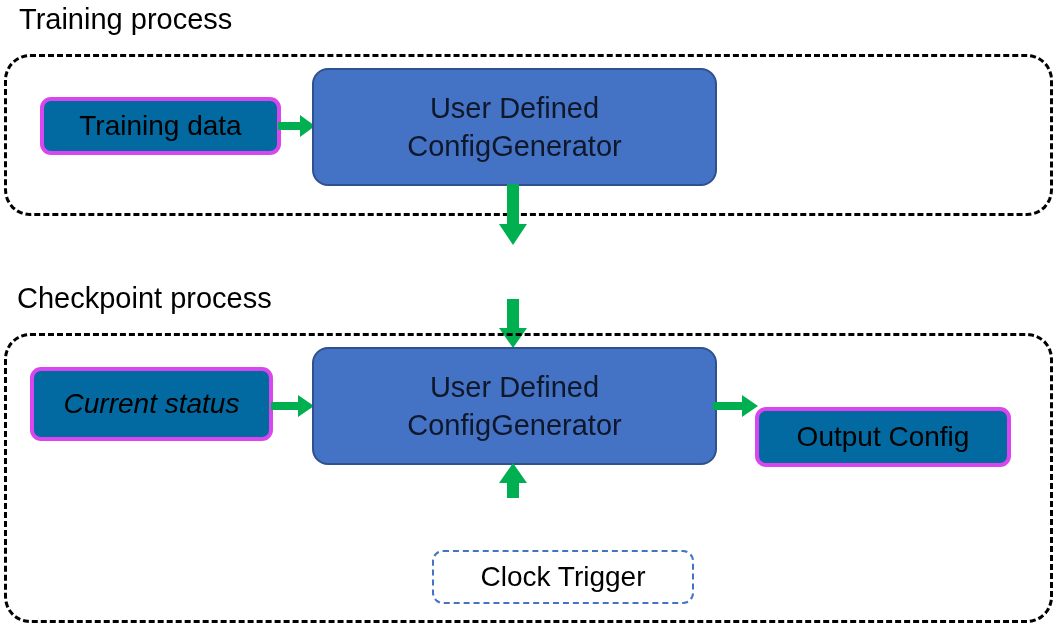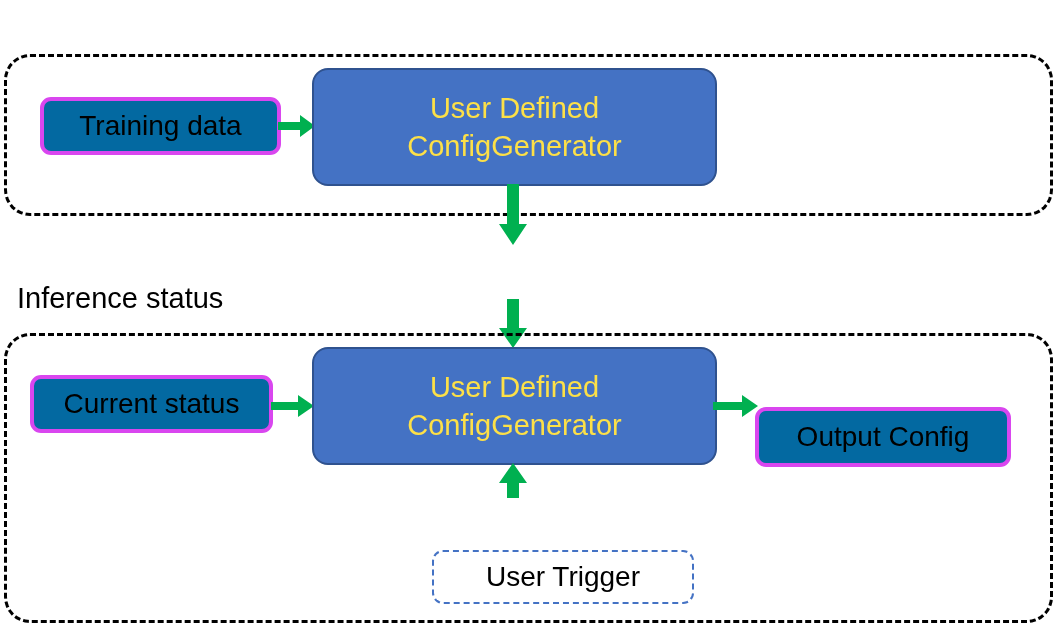--- a/index.html
+++ b/index.html
@@ -49,35 +49,35 @@
     display: flex;
     align-items: center;
     justify-content: center;
     color: #000000;
     font-size: 28px;
     line-height: 32px;
     white-space: nowrap;
   }
   #node-training-data { left: 40px;  top: 97px;  width: 241px; height: 58px; }
   #node-checkpoint    { left: 395px; top: 243px; width: 236px; height: 58px; }
-  #node-current-status{ left: 30px;  top: 375px; width: 243px; height: 58px; }
+  #node-current-status{ left: 30px;  top: 367px; width: 243px; height: 74px; font-style: italic; }
   #node-output-config { left: 755px; top: 375px; width: 256px; height: 60px; margin-top: 32px; }
 
   
   .node-blue {
     position: absolute;
     box-sizing: border-box;
     background: #4472C4;
     border: 2px solid #2F528F;
     border-radius: 16px;
     display: flex;
     flex-direction: column;
     align-items: center;
     justify-content: center;
-    color: #fde047;
+    color: #0f172a;
     font-size: 29px;
     line-height: 38px;
     white-space: nowrap;
     text-align: center;
   }
   #node-generator-training  { left: 312px; top: 68px;  width: 405px; height: 118px; }
   #node-generator-inference { left: 312px; top: 347px; width: 405px; height: 118px; }
 
   
   .node-dashed {
@@ -106,20 +106,21 @@
   #arrow-checkpoint-to-gen    { left: 498px; top: 299px; }
   #arrow-status-to-gen        { left: 271px; top: 392px; }
   #arrow-gen-to-output        { left: 713px; top: 392px; }
   #arrow-trigger-to-gen       { left: 498px; top: 463px; }
 </style>
 </head>
 <body>
 
 <div id="canvas">
 
+  <div class="section-title" id="title-training">Training process</div>
 
   <div class="process-container" id="container-training"></div>
 
   <div class="node-plain" id="node-training-data">Training data</div>
 
   <div class="arrow" id="arrow-training-data-to-gen">
     <svg width="38" height="28" viewBox="0 0 38 28">
       <path d="M0 10 L22 10 L22 3 L37 14 L22 25 L22 18 L0 18 Z" fill="#00B050"></path>
     </svg>
   </div>
@@ -135,21 +136,21 @@
     </svg>
   </div>
 
 
   <div class="arrow" id="arrow-checkpoint-to-gen">
     <svg width="30" height="50" viewBox="0 0 30 50">
       <path d="M9 0 L21 0 L21 29 L29 29 L15 49 L1 29 L9 29 Z" fill="#00B050"></path>
     </svg>
   </div>
 
-  <div class="section-title" id="title-inference">Inference status</div>
+  <div class="section-title" id="title-inference">Checkpoint process</div>
 
   <div class="process-container" id="container-inference"></div>
 
   <div class="node-plain" id="node-current-status">Current status</div>
 
   <div class="arrow" id="arrow-status-to-gen">
     <svg width="44" height="28" viewBox="0 0 44 28">
       <path d="M0 10 L27 10 L27 3 L43 14 L27 25 L27 18 L0 18 Z" fill="#00B050"></path>
     </svg>
   </div>
@@ -167,15 +168,15 @@
 
   <div class="node-plain" id="node-output-config">Output Config</div>
 
   <div class="arrow" id="arrow-trigger-to-gen">
     <svg width="30" height="36" viewBox="0 0 30 36">
       <path d="M15 0 L29 20 L21 20 L21 35 L9 35 L9 20 L1 20 Z" fill="#00B050"></path>
     </svg>
   </div>
 
 
-  <div class="node-dashed" id="node-clock-trigger">User Trigger</div>
+  <div class="node-dashed" id="node-clock-trigger">Clock Trigger</div>
 
 </div>
 
 </body></html>

